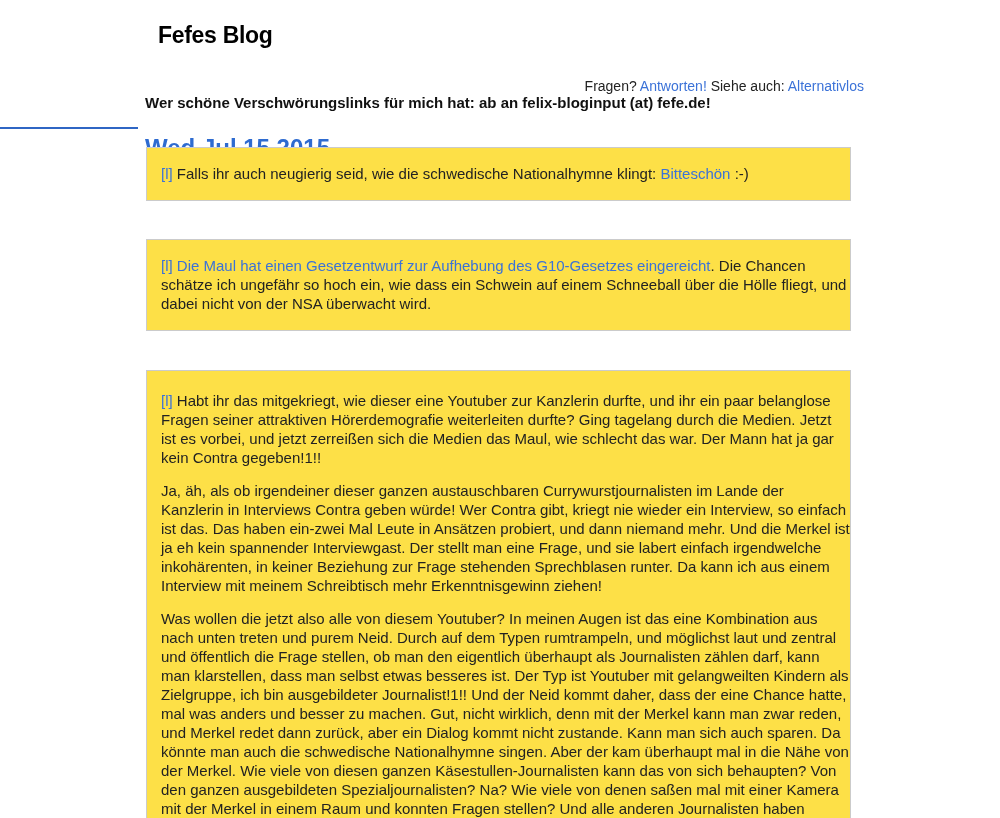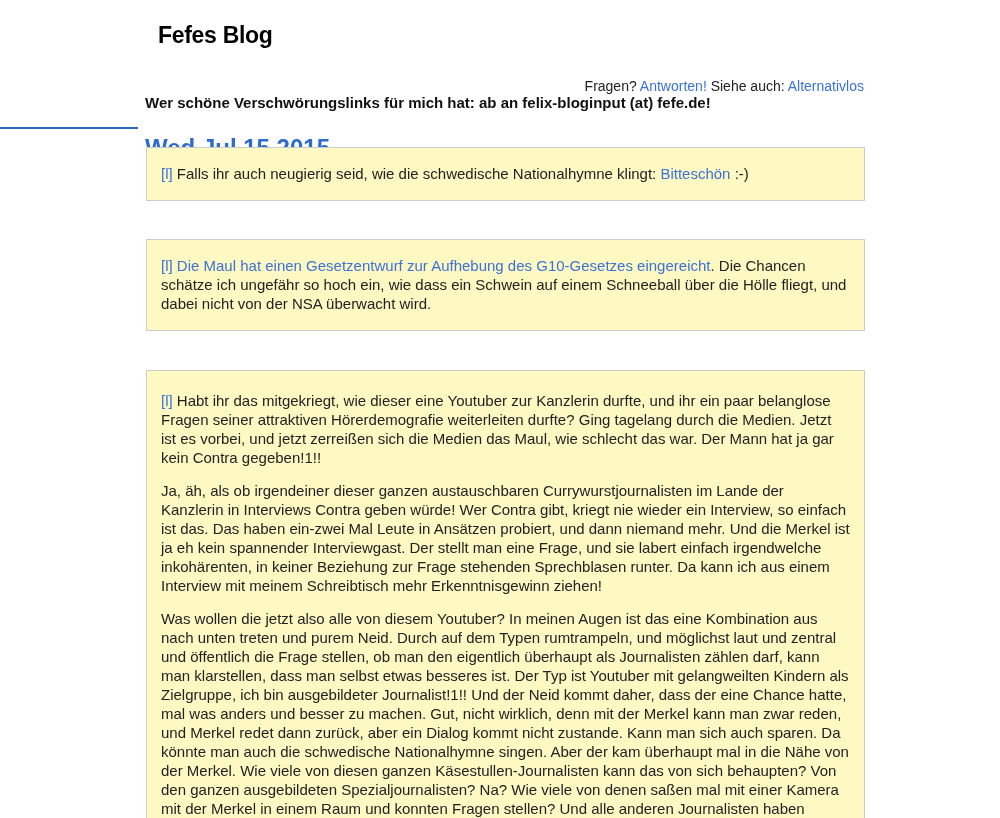--- a/index.html
+++ b/index.html
@@ -63,22 +63,22 @@
     top: 127px;
     width: 138px;
     height: 2px;
     background: #2f66c4;
   }
   .post-box {
     position: absolute;
     left: 146px;
     width: 689px;
     border: 1px solid #cbcbcb;
-    background: #fef9c3;
-    padding: 16px 14px 17px 14px;
+    background: #fde047;
+    padding: 16px 0 17px 14px;
     font-size: 15px;
     line-height: 19px;
     color: #222222;
   }
   #post-1 { top: 147px; }
   #post-2 { top: 239px; }
   #post-3 { top: 370px; }
   .post-box p {
     margin: 4px 0 14px 0;
   }

